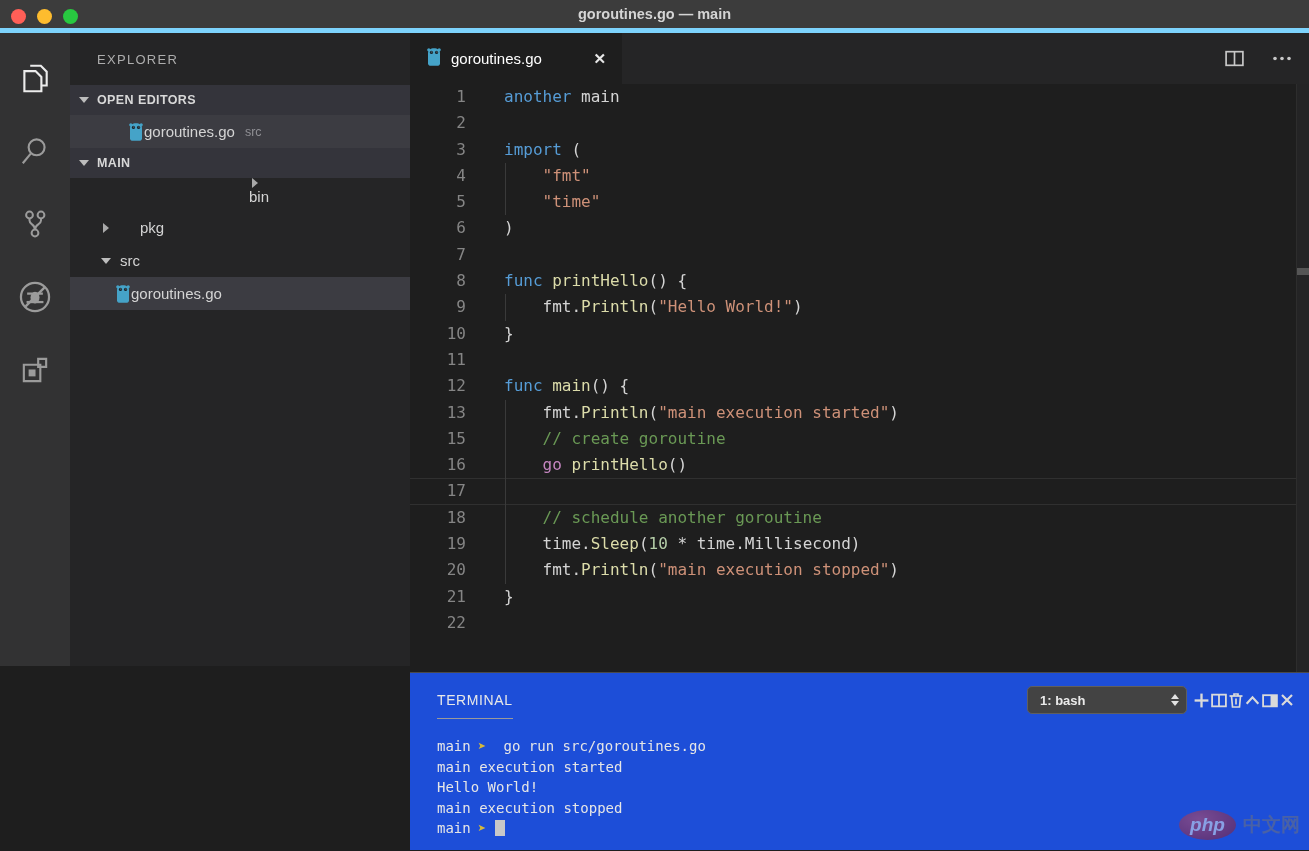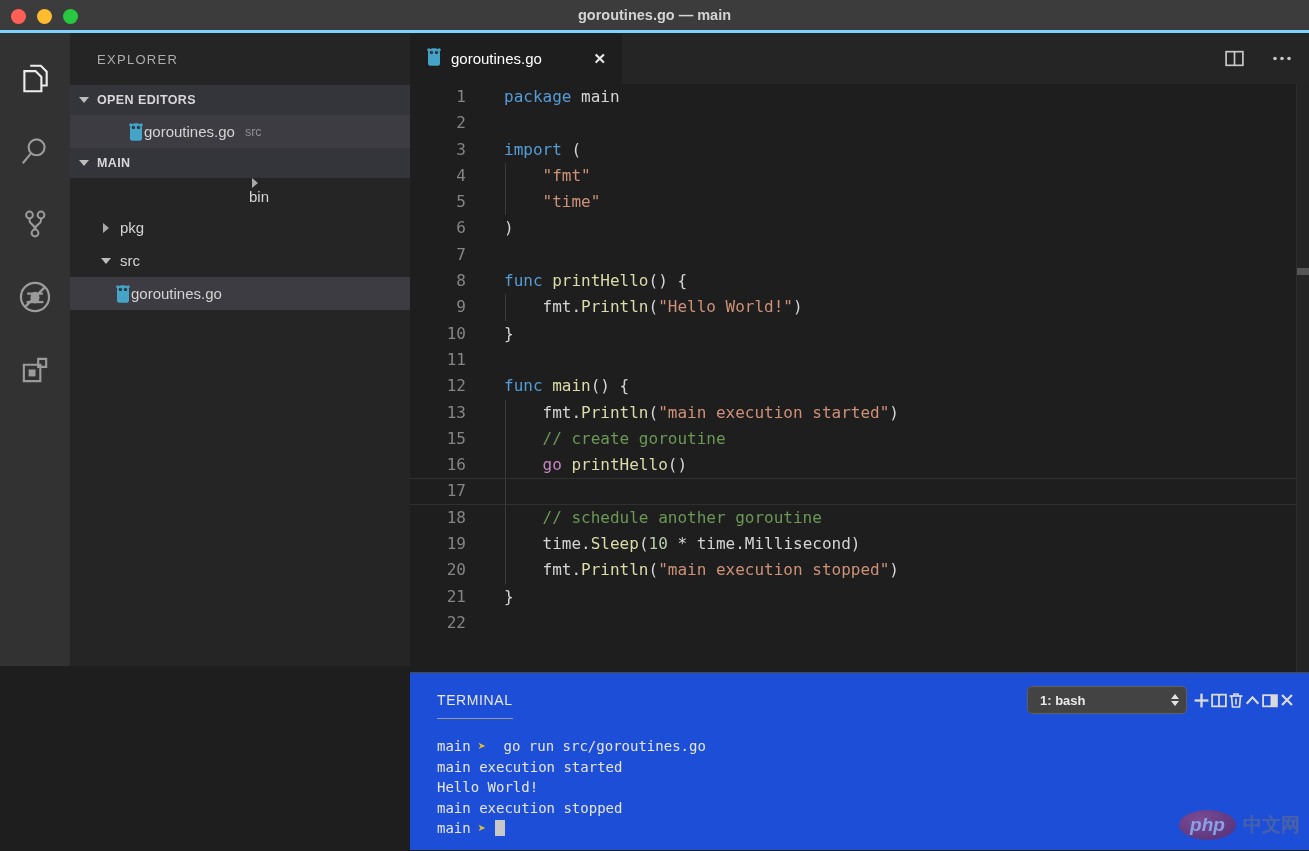--- a/index.html
+++ b/index.html
@@ -1,20 +1,20 @@
 <!DOCTYPE html>
 <html><head>
 <meta charset="utf-8">
 <style>
   * { margin:0; padding:0; box-sizing:border-box; }
   html,body { width:1309px; height:851px; overflow:hidden; background:#1e1e1e; }
   .window { position:relative; width:1309px; height:851px; font-family:"Liberation Sans", sans-serif; user-select:none; }
 
   
-  .titlebar { height:33px; background:#3c3c3c; border-bottom:3px solid #7dd3fc; display:flex; align-items:center; position:relative; }
+  .titlebar { height:33px; background:#3c3c3c; border-bottom:5px solid #7dd3fc; display:flex; align-items:center; position:relative; }
   .traffic { position:absolute; left:11px; top:9px; display:flex; gap:11px; }
   .light { width:15px; height:15px; border-radius:50%; }
   .light.red { background:#ff5f57; } .light.yellow { background:#febc2e; } .light.green { background:#28c840; }
   .win-title { flex:1; text-align:center; color:#d4d4d4; font-size:14.5px; font-weight:bold; }
 
   
   .body-row { display:flex; height:633px; }
 
   
   .activitybar { width:70px; background:#323233; flex:none; display:flex; flex-direction:column; align-items:center; padding-top:8px; }
@@ -164,21 +164,21 @@
         <span class="tri-down"></span>
         <span>MAIN</span>
       </div>
       <div id="file-tree">
           <div class="row" style="padding-left: 30px; flex-direction: column;">
             <span class="arrow-box">
               <span class="tri-right" style="margin-right: 0px;"></span>
             </span>
             <span style="margin-left: 8px;">bin</span>
           </div>
-          <div class="row" style="padding-left: 30px;">
+          <div class="row" style="padding-left: 30px; gap: 20px;">
             <span class="arrow-box">
               <span class="tri-right" style="margin-right: 0px;"></span>
             </span>
             <span style="margin-left: 8px;">pkg</span>
           </div>
           <div class="row" style="padding-left: 30px;">
             <span class="arrow-box">
               <span class="tri-down" style="margin-right: 0px;"></span>
             </span>
             <span style="margin-left: 8px;">src</span>
@@ -224,21 +224,21 @@
             <circle class="dots" cx="11" cy="10" r="1.8"></circle>
             <circle class="dots" cx="18" cy="10" r="1.8"></circle>
           </svg>
         </div>
       </div>
 
       <div class="editor">
         <div id="code-lines">
             <div class="code-line">
               <span class="gutter-num">1</span>
-              <span class="line-code"><span class="tk-kw">package</span><span class="tk-pl"> main</span></span>
+              <span class="line-code"><span class="tk-kw">another</span><span class="tk-pl"> main</span></span>
             </div>
             <div class="code-line">
               <span class="gutter-num">2</span>
               <span class="line-code"></span>
             </div>
             <div class="code-line">
               <span class="gutter-num">3</span>
               <span class="line-code"><span class="tk-kw">import</span><span class="tk-pl"> (</span></span>
             </div>
             <div class="code-line guide">

